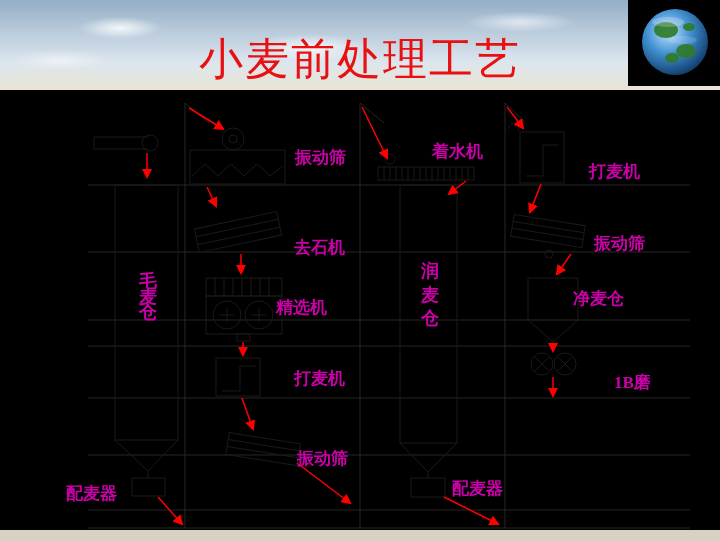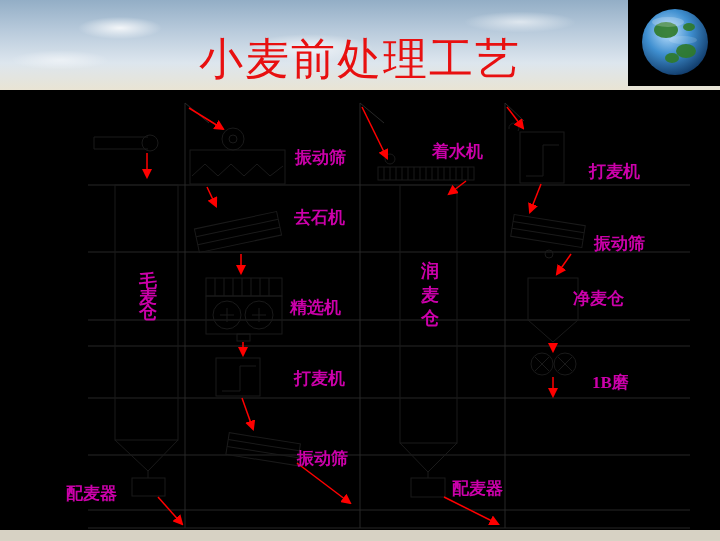--- a/index.html
+++ b/index.html
@@ -220,26 +220,26 @@
       <line x1="541" y1="184" x2="530" y2="212" marker-end="url(#arr)"></line>
       <line x1="571" y1="254" x2="557" y2="274" marker-end="url(#arr)"></line>
       <line x1="553" y1="344" x2="553" y2="351" marker-end="url(#arr)"></line>
       <line x1="553" y1="377" x2="553" y2="396" marker-end="url(#arr)"></line>
     </g>
   </svg>
 
   <span class="lbl" style="left:295px;top:146px">振动筛</span>
   <span class="lbl" style="left:432px;top:140px">着水机</span>
   <span class="lbl" style="left:589px;top:160px">打麦机</span>
-  <span class="lbl" style="left:294px;top:206px">去石机</span>
+  <span class="lbl" style="left:294px;top:236px">去石机</span>
   <span class="lbl" style="left:594px;top:232px">振动筛</span>
-  <span class="lbl" style="left:290px;top:296px">精选机</span>
+  <span class="lbl" style="left:276px;top:296px">精选机</span>
   <span class="lbl" style="left:573px;top:287px">净麦仓</span>
   <span class="lbl" style="left:294px;top:367px">打麦机</span>
-  <span class="lbl" style="left:592px;top:371px">1B磨</span>
+  <span class="lbl" style="left:614px;top:371px">1B磨</span>
   <span class="lbl" style="left:297px;top:447px">振动筛</span>
   <span class="lbl" style="left:66px;top:482px">配麦器</span>
   <span class="lbl" style="left:452px;top:477px">配麦器</span>
 
   <span class="vlbl vl-left" style="left:136px;top:256px">毛麦仓</span>
   <span class="vlbl vl-mid" style="left:418px;top:246px">润麦仓</span>
 
   <div class="bottom-strip"></div>
 </div>
 

